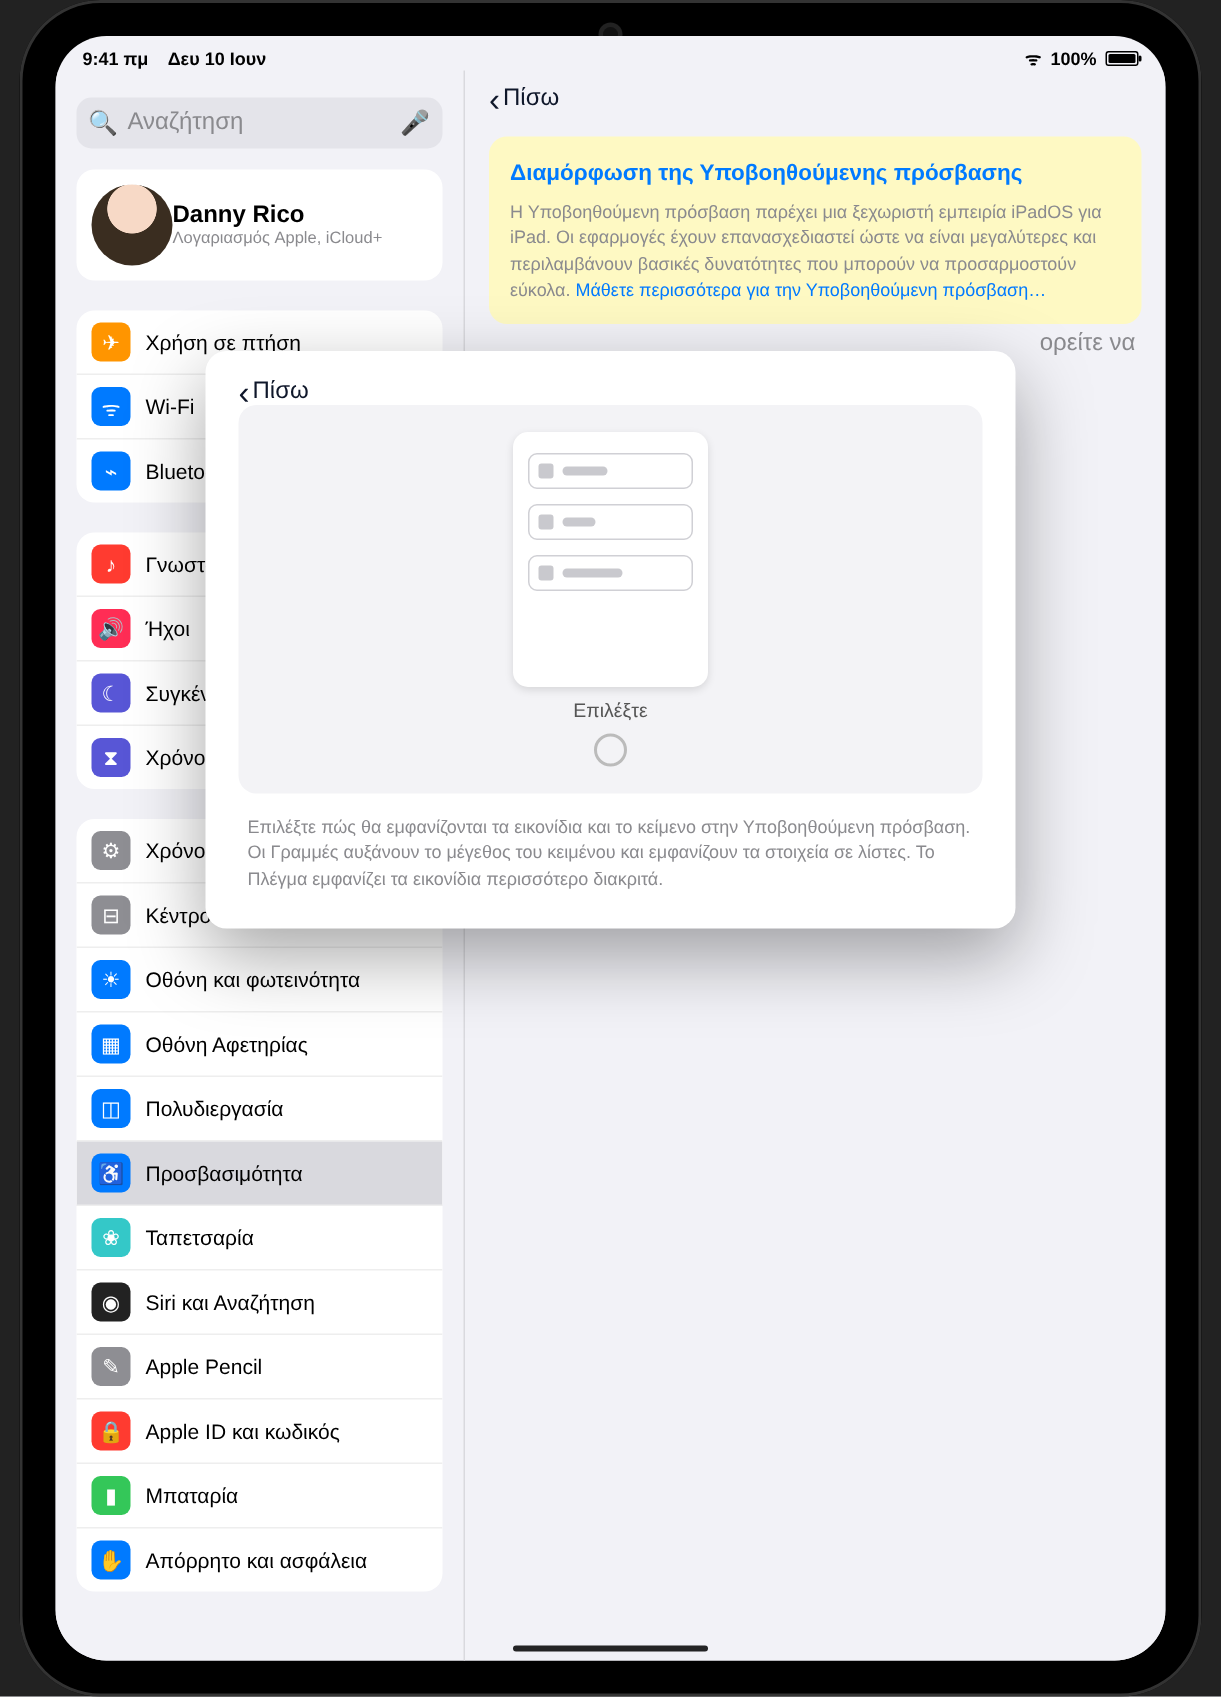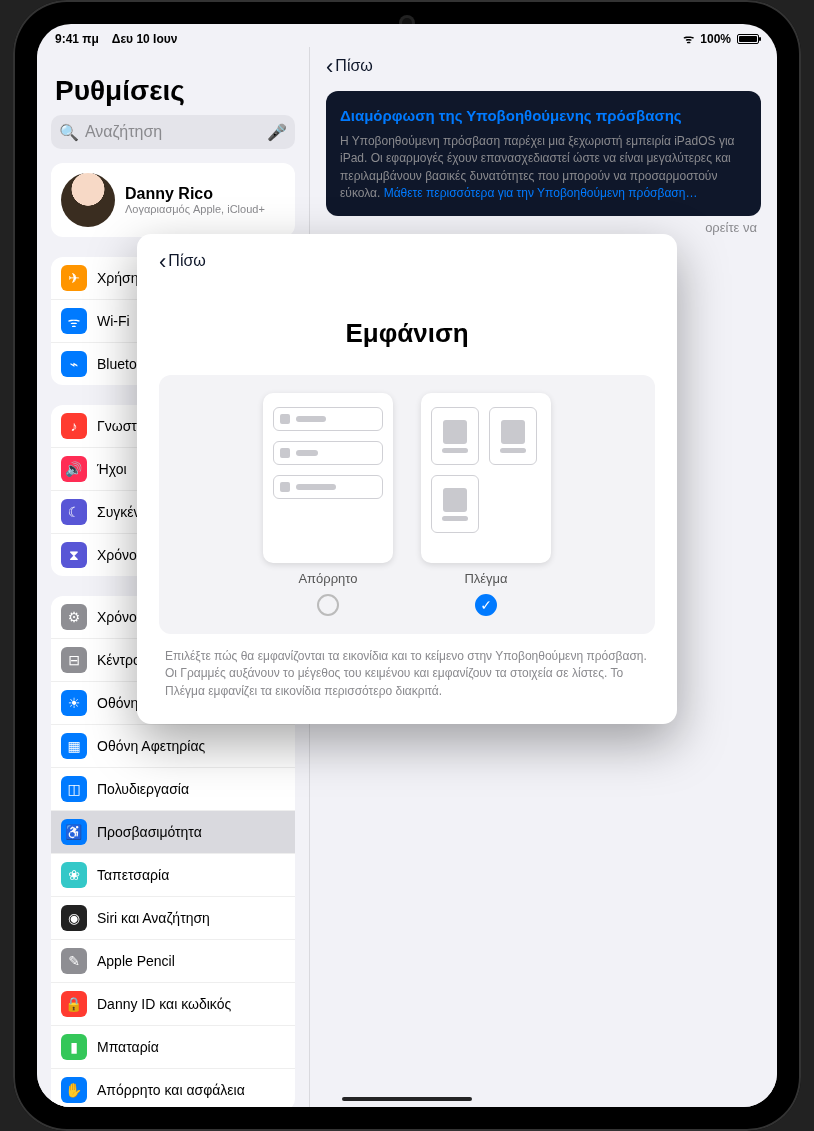--- a/index.html
+++ b/index.html
@@ -33,21 +33,21 @@
   .split { display:flex; height: calc(100% - 22px); }
   .sidebar { width: 272px; background:#f2f2f7; padding: 18px 0 0 0; position: relative; }
   .sidebar h1 { font-size: 28px; font-weight: 700; padding: 10px 18px 8px; }
   .search {
     margin: 0 14px 14px; background:#e4e4ea; border-radius:10px; height:34px;
     display:flex; align-items:center; padding:0 8px; color:#8a8a8e;
   }
   .search .sicon { margin-right:6px; }
   .account {
     margin: 0 14px 20px; background:#fff; border-radius:12px; padding:10px;
-    display:flex; align-items:center; gap:10px;
+    display:flex; align-items:center; 
   }
   .avatar {
     width:54px; height:54px; border-radius:50%; background: radial-gradient(circle at 50% 30%, #f7d9c6 35%, #3a2d20 36%);
   }
   .account .name { font-size:16px; font-weight:600; }
   .account .sub { font-size:11px; color:#8a8a8e; }
   .group { background:#fff; margin: 0 14px 20px; border-radius:12px; overflow:hidden; }
   .row {
     display:flex; align-items:center; gap:10px; padding:8px 10px;
     border-bottom:1px solid #eee; font-size:14px;
@@ -57,21 +57,21 @@
   .appicon {
     width:26px; height:26px; border-radius:6px; flex:0 0 26px;
     display:flex; align-items:center; justify-content:center; color:#fff; font-size:14px;
   }
   
   .detail { flex:1; background:#f2f2f7; border-left:1px solid #d9d9de; position:relative; }
   .navbar { display:flex; align-items:center; padding:10px 16px; gap:8px; }
   .back { color:#0f172a; font-size:16px; display:flex; align-items:center; gap:2px; }
   .navtitle { flex:1; text-align:center; font-size:16px; font-weight:600; margin-left:-50px; }
   .infobox {
-    margin: 6px 16px 0; background:#0f172a; border-radius:12px; padding:14px 14px;
+    margin: 6px 16px 0; background:#fef9c3; border-radius:12px; padding:14px 14px;
     font-size:12px; color:#8a8a8e; line-height:1.45;
   }
   .infobox .title { color:#007aff; font-size:15px; font-weight:600; margin-bottom:6px; }
   .infobox .link { color:#007aff;text-align:right; }
   .modal {
     position:absolute; left:100px; right:100px; top:210px;
     background:#fff; border-radius:14px; padding: 18px 22px 24px;
     box-shadow: 0 18px 50px rgba(0,0,0,.35);
   }
   .modal .back { font-size:16px; }
@@ -133,21 +133,20 @@
         <span>100%</span>
         <span class="battery">
             <span class="fill"></span>
           </span>
       </div>
     </div>
 
     <div class="split">
 
       <div class="sidebar">
-        <h1>Ρυθμίσεις</h1>
         <div class="search">
           <span class="sicon">🔍</span>
           <span style="flex:1">Αναζήτηση</span>
           <span>🎤</span>
         </div>
         <div class="account">
           <div class="avatar"></div>
           <div>
             <div class="name">Danny Rico</div>
             <div class="sub">Λογαριασμός Apple, iCloud+</div>
@@ -218,21 +217,21 @@
               <div class="row">
                 <div class="appicon" style="background: rgb(34, 34, 34);">◉</div>
                 <span>Siri και Αναζήτηση</span>
               </div>
               <div class="row">
                 <div class="appicon" style="background: rgb(142, 142, 147);">✎</div>
                 <span>Apple Pencil</span>
               </div>
               <div class="row">
                 <div class="appicon" style="background: rgb(255, 59, 48);">🔒</div>
-                <span>Danny ID και κωδικός</span>
+                <span>Apple ID και κωδικός</span>
               </div>
               <div class="row">
                 <div class="appicon" style="background: rgb(52, 199, 89);">▮</div>
                 <span>Μπαταρία</span>
               </div>
               <div class="row">
                 <div class="appicon" style="background: rgb(0, 122, 255);">✋</div>
                 <span>Απόρρητο και ασφάλεια</span>
               </div>
             </div>
@@ -243,66 +242,47 @@
         <div class="navbar">
           <div class="back chev">
             <span>Πίσω</span>
           </div>
         </div>
         <div class="infobox">
           <div class="title">Διαμόρφωση της Υποβοηθούμενης πρόσβασης</div>
           <span>Η Υποβοηθούμενη πρόσβαση παρέχει μια ξεχωριστή εμπειρία iPadOS για iPad. Οι εφαρμογές έχουν επανασχεδιαστεί ώστε να είναι μεγαλύτερες και περιλαμβάνουν βασικές δυνατότητες που μπορούν να προσαρμοστούν εύκολα. </span>
           <span class="link">Μάθετε περισσότερα για την Υποβοηθούμενη πρόσβαση…</span>
         </div>
-        <div style="text-align:right; padding:4px 20px; font-size:13px; color:#8a8a8e">ορείτε να</div>
+        <div style="text-align:right; padding:4px 20px; font-size:16px; color:#8a8a8e">ορείτε να</div>
       </div>
     </div>
 
     <div class="modal">
       <div class="back chev">
         <span>Πίσω</span>
       </div>
-      <h2>Εμφάνιση</h2>
 
       <div class="choice-area">
         <div class="choice">
           <div class="preview rows">
             <div class="r">
                 <span class="sq"></span>
                 <span class="ln" style="width:30px"></span>
               </div>
             <div class="r">
                 <span class="sq"></span>
                 <span class="ln" style="width:22px"></span>
               </div>
             <div class="r">
                 <span class="sq"></span>
                 <span class="ln" style="width:40px"></span>
               </div>
           </div>
-          <div class="clabel">Απόρρητο</div>
+          <div class="clabel">Επιλέξτε</div>
           <div class="radio"></div>
-        </div>
-        <div class="choice">
-          <div class="preview grid">
-            <div class="cell">
-                <span class="sq"></span>
-                <span class="ln"></span>
-              </div>
-            <div class="cell">
-                <span class="sq"></span>
-                <span class="ln"></span>
-              </div>
-            <div class="cell">
-                <span class="sq"></span>
-                <span class="ln"></span>
-              </div>
-          </div>
-          <div class="clabel">Πλέγμα</div>
-          <div class="radio checked">✓</div>
         </div>
       </div>
 
       <div class="helptext">Επιλέξτε πώς θα εμφανίζονται τα εικονίδια και το κείμενο στην Υποβοηθούμενη πρόσβαση. Οι Γραμμές αυξάνουν το μέγεθος του κειμένου και εμφανίζουν τα στοιχεία σε λίστες. Το Πλέγμα εμφανίζει τα εικονίδια περισσότερο διακριτά.</div>
 
     </div>
 
     <div class="homebar"></div>
   </div>
 </div>

